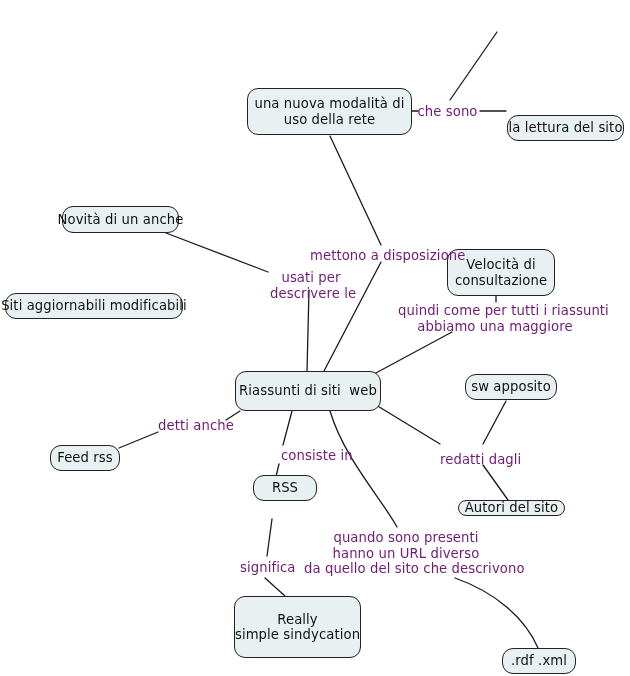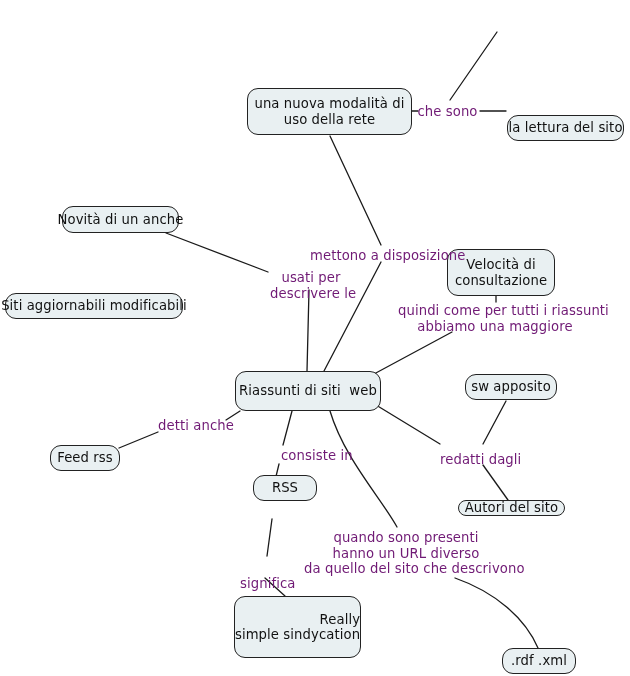--- a/index.html
+++ b/index.html
@@ -118,21 +118,21 @@
   <div class="node" style="left:465px; top:374px; width:92px; height:26px;">sw apposito</div>
 
   <div class="node" style="left:235px; top:371px; width:146px; height:40px;">Riassunti di siti  web</div>
 
   <div class="node" style="left:50px; top:445px; width:70px; height:26px;">Feed rss</div>
 
   <div class="node" style="left:253px; top:475px; width:64px; height:26px;">RSS</div>
 
   <div class="node" style="left:458px; top:500px; width:107px; height:16px;">Autori del sito</div>
 
-  <div class="node" style="left:234px; top:596px; width:127px; height:62px;text-align:right;">Really
+  <div class="node" style="left:234px; top:596px; width:127px; height:62px;">Really
 simple sindycation</div>
 
   <div class="node" style="left:502px; top:648px; width:74px; height:26px;">.rdf .xml</div>
 
   <div class="link-label" style="left:417px; top:104px; width:61px;">che sono</div>
 
   <div class="link-label" style="left:310px; top:248px; width:141px;">mettono a disposizione</div>
 
   <div class="link-label" style="left:270px; top:270px; width:82px;">usati per
 descrivere le</div>
@@ -143,15 +143,15 @@
   <div class="link-label" style="left:158px; top:418px; width:72px;">detti anche</div>
 
   <div class="link-label" style="left:250px; top:448px; width:67px;margin-left:31px;">consiste in</div>
 
   <div class="link-label" style="left:440px; top:452px; width:79px;">redatti dagli</div>
 
   <div class="link-label" style="left:304px; top:530px; width:204px;">quando sono presenti
 hanno un URL diverso
 da quello del sito che descrivono</div>
 
-  <div class="link-label" style="left:240px; top:576px; width:55px;">significa</div>
+  <div class="link-label" style="left:240px; top:560px; width:55px;">significa</div>
 
 </div>
 
 </body></html>

